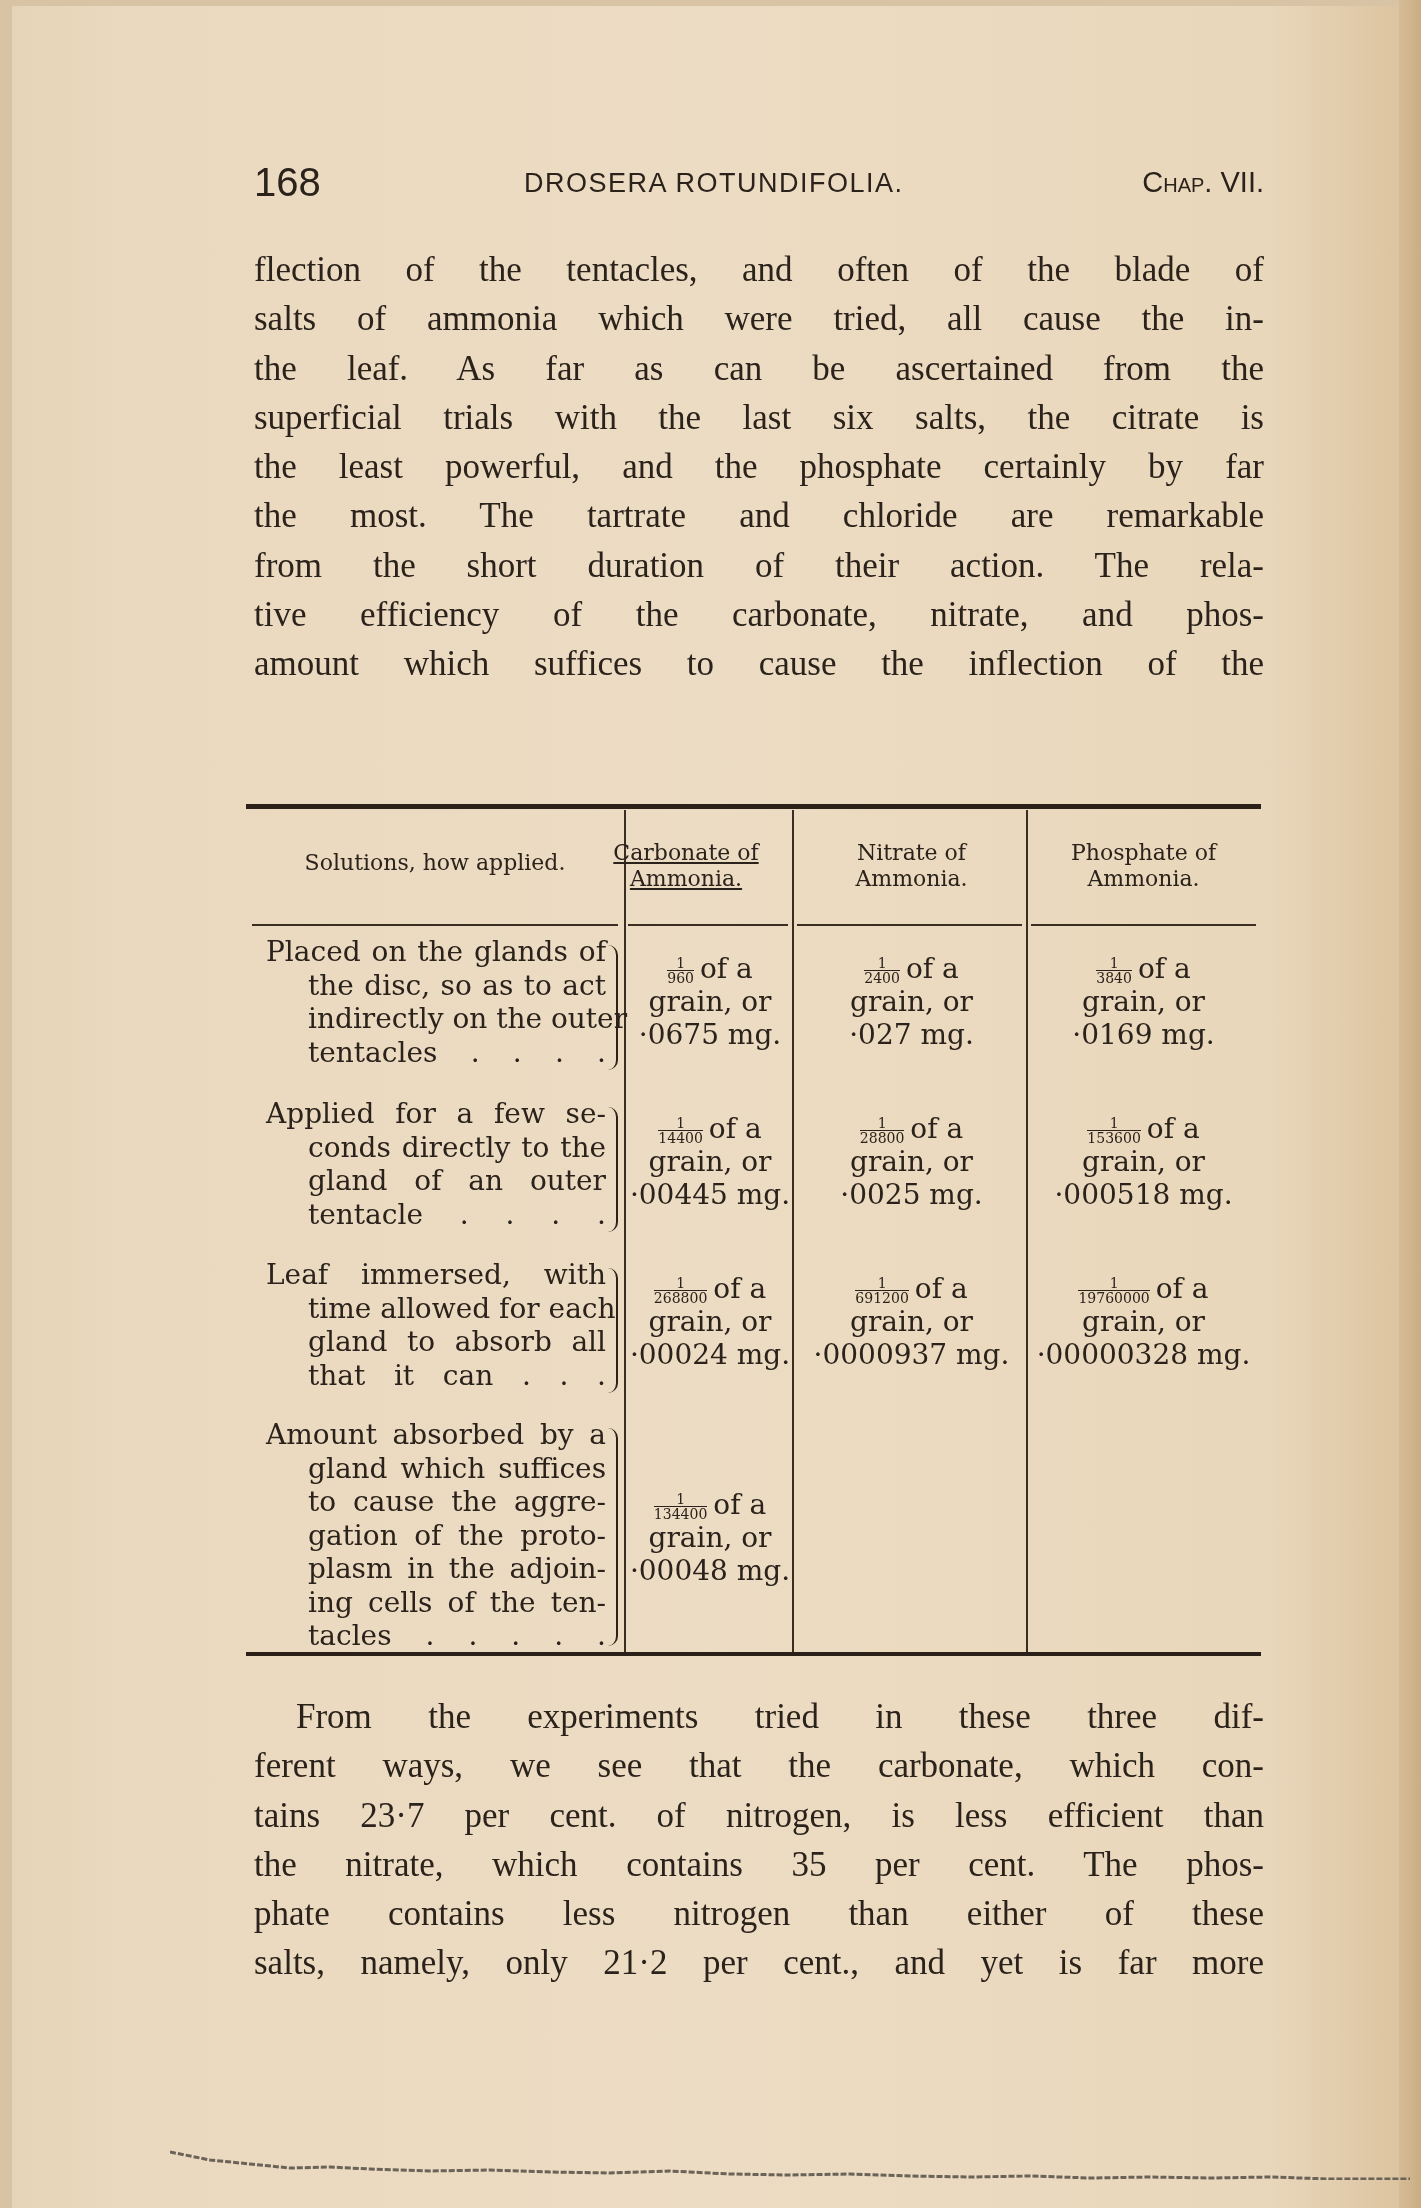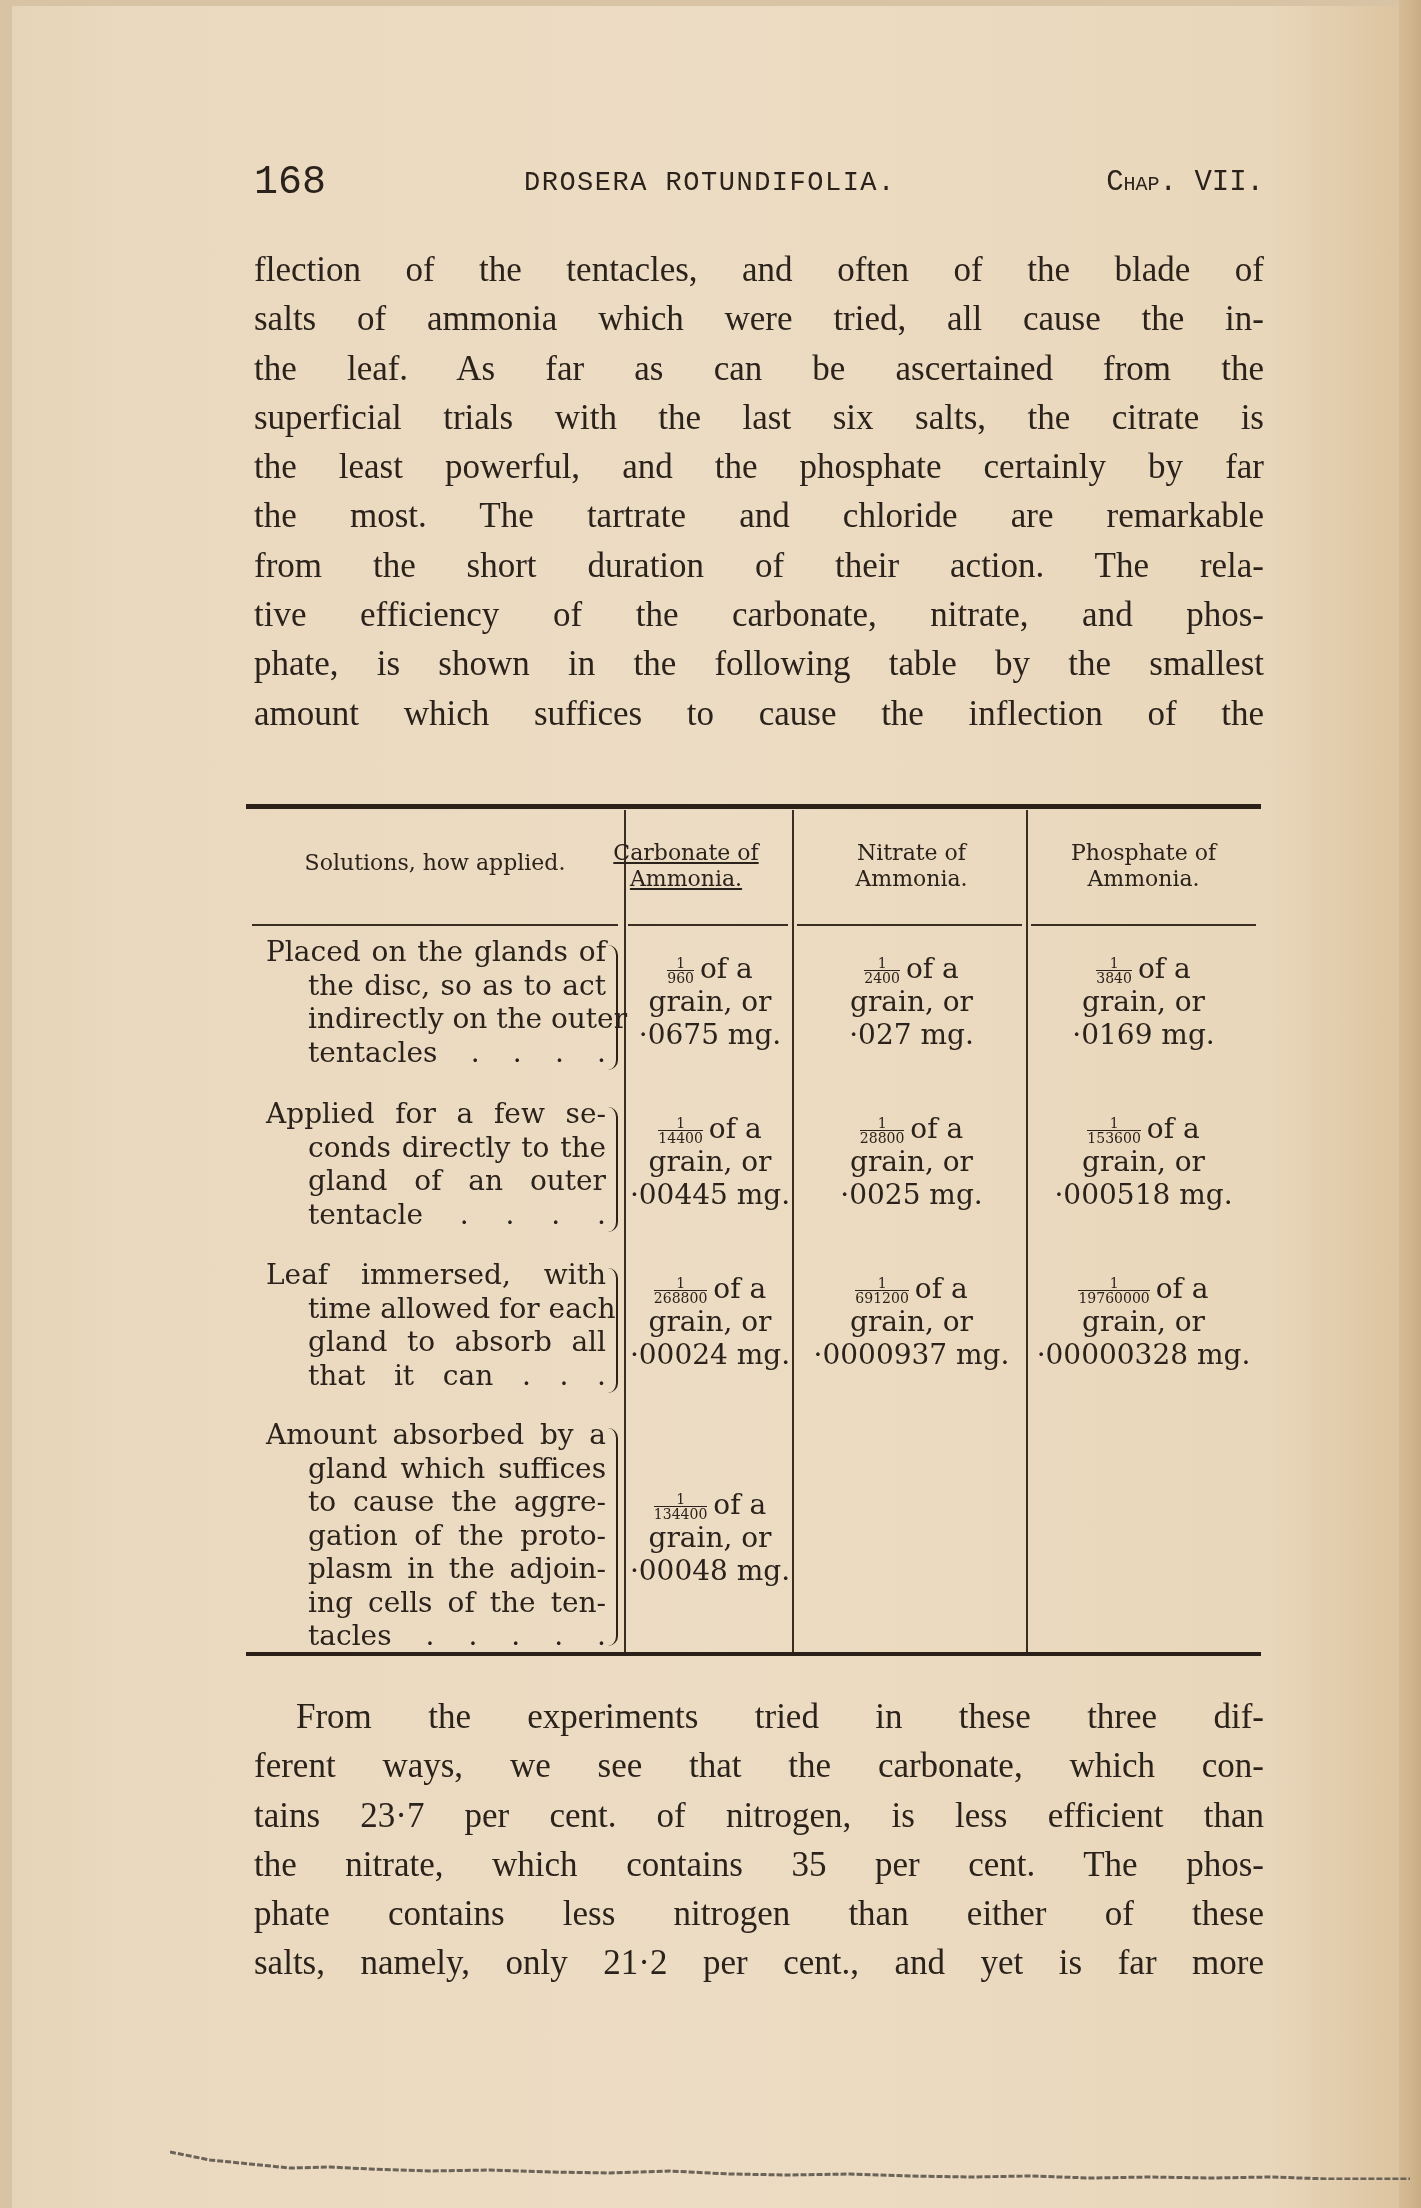--- a/index.html
+++ b/index.html
@@ -3,21 +3,21 @@
 <meta charset="utf-8">
 <style>
   html,body{margin:0;padding:0;}
   body{width:1421px;height:2208px;background:#d8c3a5;position:relative;overflow:hidden;
        font-family:"DejaVu Serif","Liberation Serif",serif;color:#2a221b;}
   .paper{position:absolute;left:12px;top:6px;width:1395px;height:2202px;
          background:linear-gradient(90deg,#e6d4b8 0%,#ead9bf 8%,#ecdcc3 50%,#e9d7bb 90%,#dcc39f 100%);}
   .edge-right{position:absolute;right:0;top:0;width:22px;height:2208px;
          background:linear-gradient(90deg,#d6bc96,#c9ad84);}
   .running-head{position:absolute;top:160px;left:254px;width:1010px;height:44px;
-         font-family:Liberation Mono, monospace;}
+         font-family:Liberation Sans, sans-serif;}
   .pagenum{position:absolute;left:0;top:0;font-size:40px;}
   .runtitle{position:absolute;left:270px;top:8px;font-size:27px;letter-spacing:1.5px;}
   .chap{position:absolute;right:0;top:6px;font-size:29px;font-variant:small-caps;}
   .para{position:absolute;left:254px;width:1010px;font-family:"Liberation Serif",serif;
         font-size:35px;line-height:49.3px;text-align:justify;}
   .para .ln{display:block;text-align:justify;text-align-last:justify;white-space:nowrap;}
   .para .ln.last{text-align-last:left;}
   .p1{top:245px;}
   .p2{top:1692px;}
   .p2 .ln.first{padding-left:42px;}
@@ -50,21 +50,20 @@
 
 <div class="para p1">
   <span class="ln">flection of the tentacles, and often of the blade of</span>
   <span class="ln">salts of ammonia which were tried, all cause the in-</span>
   <span class="ln">the leaf.  As far as can be ascertained from the</span>
   <span class="ln">superficial trials with the last six salts, the citrate is</span>
   <span class="ln">the least powerful, and the phosphate certainly by far</span>
   <span class="ln">the most.  The tartrate and chloride are remarkable</span>
   <span class="ln">from the short duration of their action.  The rela-</span>
   <span class="ln">tive efficiency of the carbonate, nitrate, and phos-</span>
-  <span class="ln">phate, is shown in the following table by the smallest</span>
   <span class="ln">amount which suffices to cause the inflection of the</span>
 </div>
 
 <div>
   <div class="rule-top"></div>
   <div class="rule-bot"></div>
 
   <div class="vline" style="left:624px;top:810px;height:842px;"></div>
   <div class="vline" style="left:792px;top:810px;height:842px;"></div>
   <div class="vline" style="left:1026px;top:810px;height:842px;"></div>

